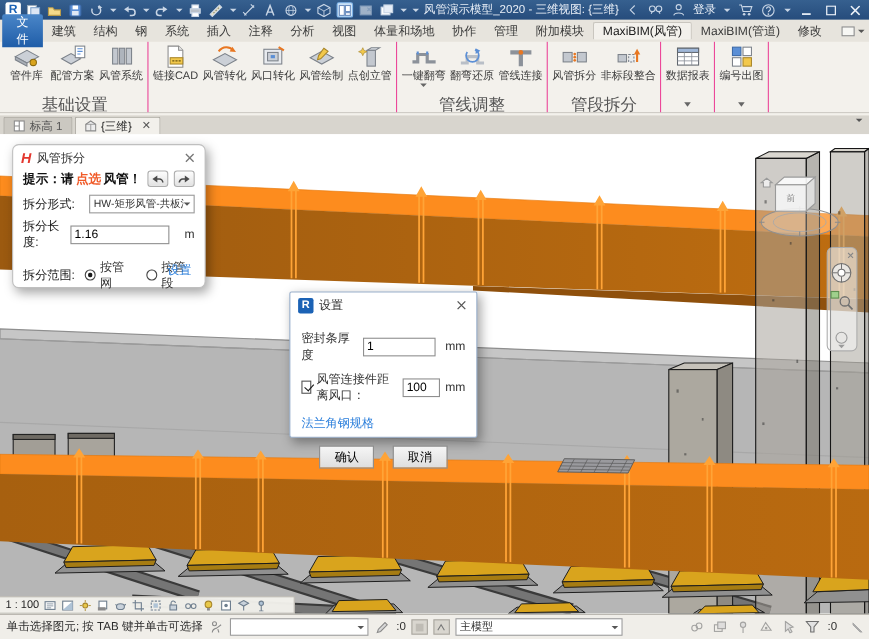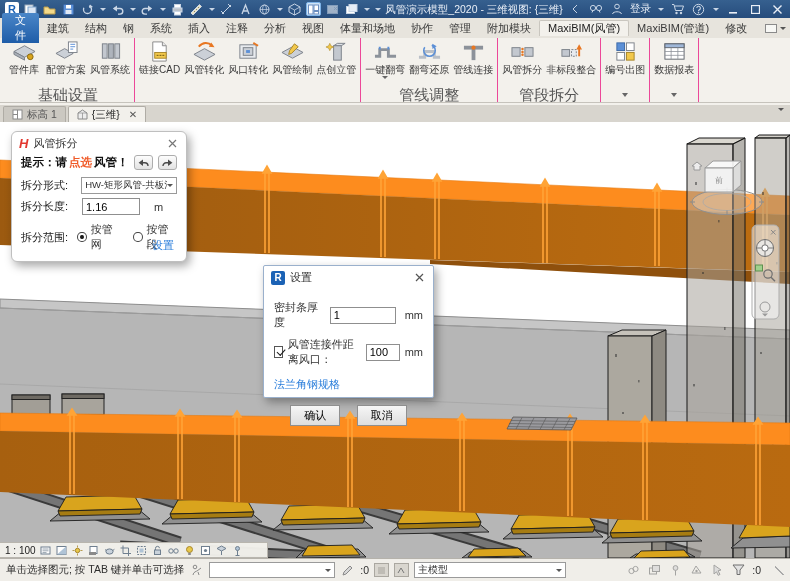--- a/index.html
+++ b/index.html
@@ -419,42 +419,42 @@
           <span>非标段整合</span>
         </div>
       </div>
       <div class="panel-label">管段拆分</div>
     </div>
 
     <div class="panel">
       <div class="panel-btns">
         <div class="rbtn">
           <svg viewBox="0 0 26 24">
+              <rect x="3" y="4" width="20" height="16" fill="#fff" stroke="#60666E"></rect>
+              <rect x="3" y="4" width="20" height="4" fill="#9FB7D8" stroke="#60666E"></rect>
+              <path d="M3 12h20M3 16h20M9.5 8v12M16.5 8v12" stroke="#8A9098" stroke-width=".8"></path>
+            </svg>
+          <span>数据报表</span>
+        </div>
+      </div>
+      <div class="panel-label">
+          <span class="tri"></span>
+        </div>
+    </div>
+
+    <div class="panel">
+      <div class="panel-btns">
+        <div class="rbtn">
+          <svg viewBox="0 0 26 24">
               <rect x="4" y="3" width="8" height="8" fill="#5B8FD6" stroke="#3D6AA8"></rect>
               <rect x="14" y="3" width="8" height="8" fill="#fff" stroke="#7C828A"></rect>
               <rect x="4" y="13" width="8" height="8" fill="#fff" stroke="#7C828A"></rect>
               <rect x="14" y="13" width="8" height="8" fill="#F2C84B" stroke="#A8862A"></rect>
             </svg>
           <span>编号出图</span>
-        </div>
-      </div>
-      <div class="panel-label">
-          <span class="tri"></span>
-        </div>
-    </div>
-
-    <div class="panel">
-      <div class="panel-btns">
-        <div class="rbtn">
-          <svg viewBox="0 0 26 24">
-              <rect x="3" y="4" width="20" height="16" fill="#fff" stroke="#60666E"></rect>
-              <rect x="3" y="4" width="20" height="4" fill="#9FB7D8" stroke="#60666E"></rect>
-              <path d="M3 12h20M3 16h20M9.5 8v12M16.5 8v12" stroke="#8A9098" stroke-width=".8"></path>
-            </svg>
-          <span>数据报表</span>
         </div>
       </div>
       <div class="panel-label">
           <span class="tri"></span>
         </div>
     </div>
 
 
     <div style="flex:1"></div>
   </div>
@@ -744,21 +744,21 @@
       </div>
       <div class="frow">
         <span class="flabel">拆分形式:</span>
         <div class="select">
           <span class="selval">HW-矩形风管-共板法兰</span>
           <span class="car-dark"></span>
         </div>
       </div>
       <div class="frow">
         <span class="flabel">拆分长度:</span>
-        <input class="txt" style="width: 58px;" value="1.16">
+        <input class="txt" style="width: 90px;" value="1.16">
         <span style="margin-left:10px">m</span>
       </div>
       <div class="frow" style="padding-top:5px">
         <span class="flabel">拆分范围:</span>
         <span class="radio on"></span>
         <span>按管网</span>
         <span class="radio" style="margin-left:8px"></span>
         <span>按管段</span>
       </div>
       <div class="dlg-foot"><span class="link">设置</span></div>

